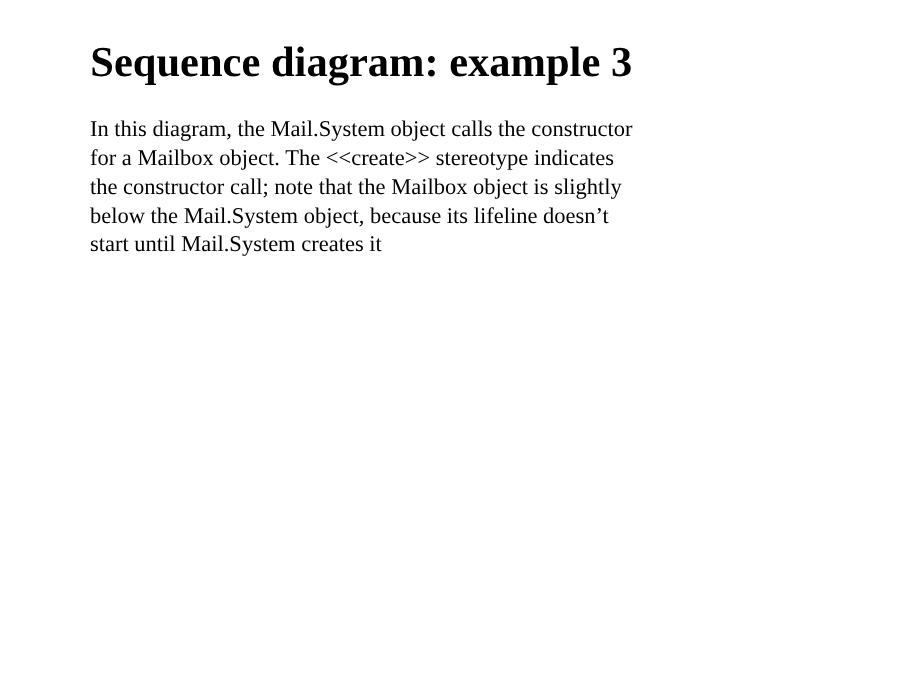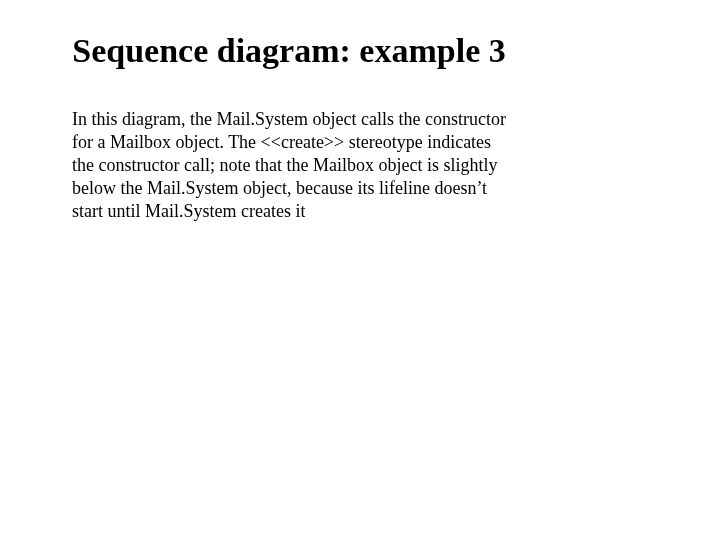--- a/index.html
+++ b/index.html
@@ -7,21 +7,21 @@
   .page { width: 578px; height: 540px; position: relative; }
   .title { font-size: 34px; text-align: center; padding-top: 32px; }
   .diagram { position: relative; margin: 30px auto 0 auto; width: 560px; height: 230px; }
   .obj-box { position: absolute; border: 1px solid #000; background: #fff; font-family: Arial, Helvetica, sans-serif; font-size: 15px; display: flex; align-items: center; justify-content: center; }
   .obj-box .txt { text-decoration: underline; }
   .lifeline { position: absolute; border-left: 2px dashed #000; }
   .activation { position: absolute; border: 1px solid #000; background: #fff; width: 12px; }
   .msg-line { position: absolute; height: 2px; background: #000; }
   .msg-label { position: absolute; font-family: Arial, Helvetica, sans-serif; font-size: 15px; }
   .arrowhead { position: absolute; }
-  .desc { font-size: 18px; line-height: 1.28; padding: 0 72px; margin-top: 38px; }
+  .desc { font-size: 18px; line-height: 1.28; padding: 0 72px; margin-top: 22px; }
 </style>
 </head>
 <body>
 
 <div class="page">
   <h1 class="title">Sequence diagram: example 3</h1>
 
 
   <p class="desc">In this diagram, the Mail.System object calls the constructor for a Mailbox object.  The &lt;&lt;create&gt;&gt; stereotype indicates the constructor call; note that the Mailbox object is slightly below the Mail.System object, because its lifeline doesn’t start until Mail.System creates it</p>
 </div>

